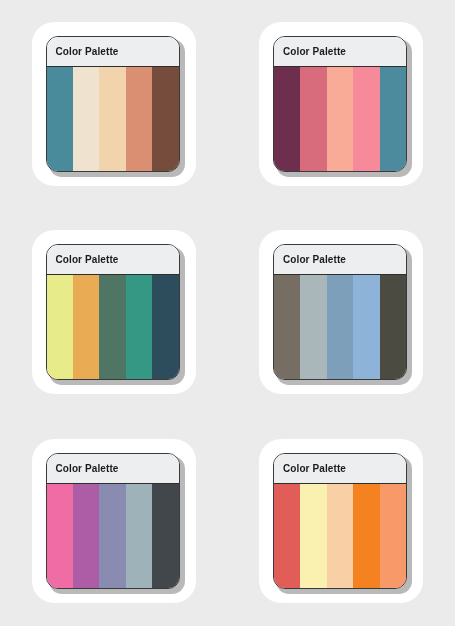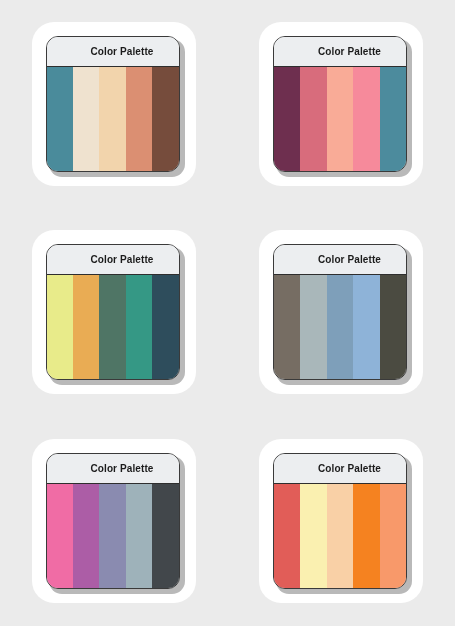--- a/index.html
+++ b/index.html
@@ -82,21 +82,20 @@
     box-sizing: border-box;
   }
 
   .card-title {
     font-size: 10px;
     font-weight: bold;
     color: #1b1b1b;
     letter-spacing: 0.1px;
     white-space: nowrap;
     font-family: "Liberation Sans", "DejaVu Sans", sans-serif;
-    margin-left: 35px;
   }
 
   .swatch-strip {
     flex: 1 1 auto;
     display: flex;
     width: 100%;
   }
 
   .swatch {
     flex: 1 1 20%;

